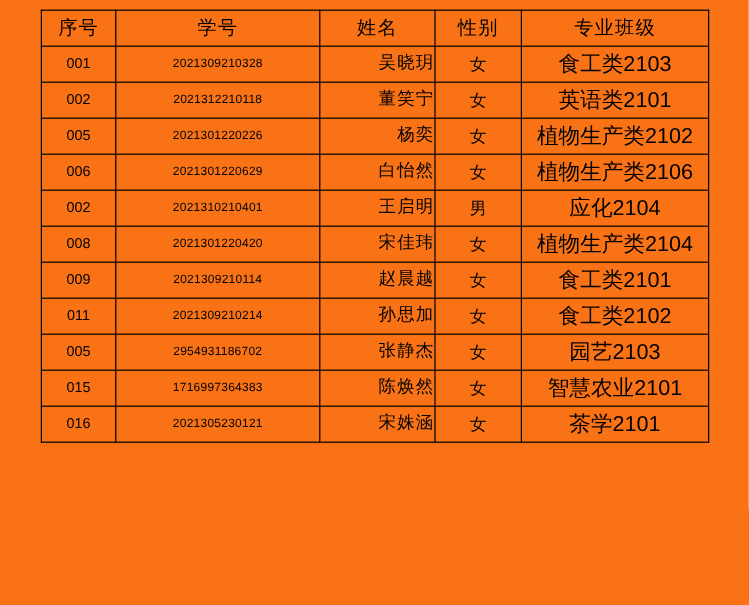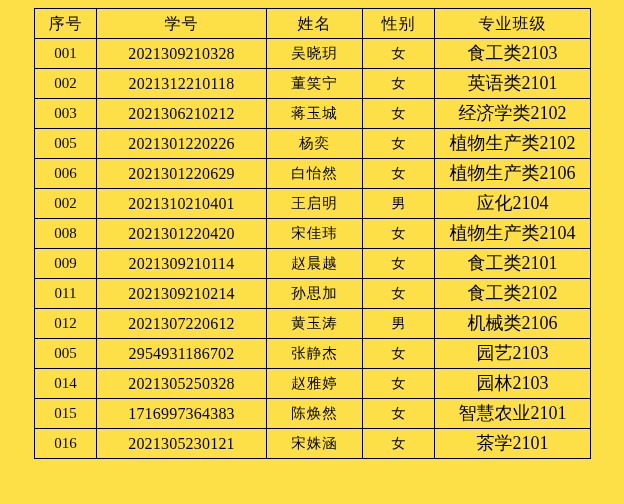--- a/index.html
+++ b/index.html
@@ -11,22 +11,21 @@
     width: 624px;
     height: 504px;
     font-family: "Liberation Sans", "DejaVu Sans", sans-serif;
     color: #000000;
   }
   .page {
     width: 624px;
     height: 504px;
     box-sizing: border-box;
     padding: 8px 34px 0 34px;
-    background: #fde047;
-    font-family: Liberation Serif, serif;
+    background: #f97316;
   }
   table.roster {
     border-collapse: collapse;
     table-layout: fixed;
     width: 556px;
     margin: 0;
   }
   table.roster td, table.roster th {
     border: 1px solid #000000;
     text-align: center;
@@ -40,31 +39,32 @@
   }
   thead th {
     font-size: 16px;
     font-weight: bold;
     letter-spacing: 1px;
   }
   tbody td {
     font-size: 13.5px;
   }
   tbody td.c-seq {
-    font-size: 15px;
+    font-size: 12px;
     margin-top: 28px;
   }
   tbody td.c-sid {
-    font-size: 16px;
+    font-size: 10px;
     letter-spacing: 0.2px;
     margin-top: 48px;
   }
   tbody td.c-name {
     font-size: 14.5px;
     letter-spacing: 1px;
+    text-align: right;
   }
   tbody td.c-gender {
     font-size: 14px;
   }
   tbody td.c-major {
     font-size: 18px;
   }
   col.w-seq { width: 62px; }
   col.w-sid { width: 170px; }
   col.w-name { width: 96px; }
@@ -101,27 +101,20 @@
           <td class="c-major">食工类2103</td>
         </tr>
         <tr>
           <td class="c-seq">002</td>
           <td class="c-sid">2021312210118</td>
           <td class="c-name">董笑宁</td>
           <td class="c-gender">女</td>
           <td class="c-major">英语类2101</td>
         </tr>
         <tr>
-          <td class="c-seq">003</td>
-          <td class="c-sid">2021306210212</td>
-          <td class="c-name">蒋玉城</td>
-          <td class="c-gender">女</td>
-          <td class="c-major">经济学类2102</td>
-        </tr>
-        <tr>
           <td class="c-seq">005</td>
           <td class="c-sid">2021301220226</td>
           <td class="c-name">杨奕</td>
           <td class="c-gender">女</td>
           <td class="c-major">植物生产类2102</td>
         </tr>
         <tr>
           <td class="c-seq">006</td>
           <td class="c-sid">2021301220629</td>
           <td class="c-name">白怡然</td>
@@ -150,39 +143,25 @@
           <td class="c-major">食工类2101</td>
         </tr>
         <tr>
           <td class="c-seq">011</td>
           <td class="c-sid">2021309210214</td>
           <td class="c-name">孙思加</td>
           <td class="c-gender">女</td>
           <td class="c-major">食工类2102</td>
         </tr>
         <tr>
-          <td class="c-seq">012</td>
-          <td class="c-sid">2021307220612</td>
-          <td class="c-name">黄玉涛</td>
-          <td class="c-gender">男</td>
-          <td class="c-major">机械类2106</td>
-        </tr>
-        <tr>
           <td class="c-seq">005</td>
           <td class="c-sid">2954931186702</td>
           <td class="c-name">张静杰</td>
           <td class="c-gender">女</td>
           <td class="c-major">园艺2103</td>
-        </tr>
-        <tr>
-          <td class="c-seq">014</td>
-          <td class="c-sid">2021305250328</td>
-          <td class="c-name">赵雅婷</td>
-          <td class="c-gender">女</td>
-          <td class="c-major">园林2103</td>
         </tr>
         <tr>
           <td class="c-seq">015</td>
           <td class="c-sid">1716997364383</td>
           <td class="c-name">陈焕然</td>
           <td class="c-gender">女</td>
           <td class="c-major">智慧农业2101</td>
         </tr>
         <tr>
           <td class="c-seq">016</td>

